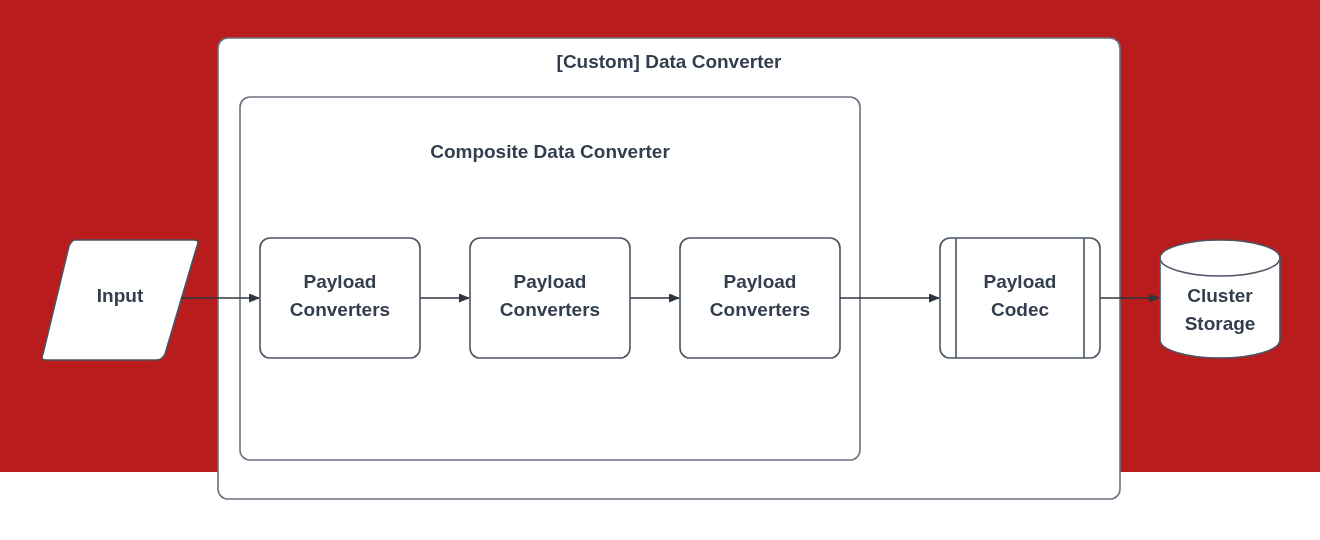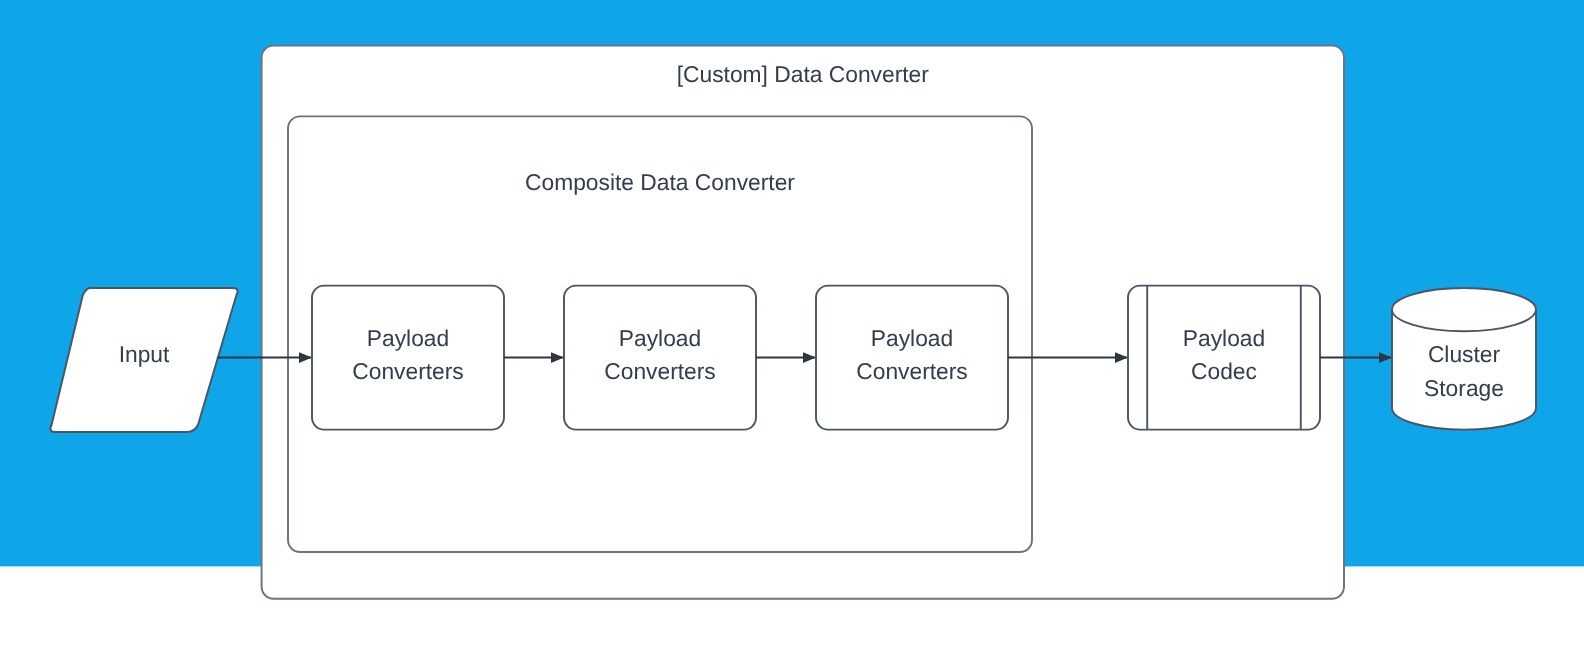--- a/index.html
+++ b/index.html
@@ -10,21 +10,22 @@
   body {
     width: 1320px;
     height: 540px;
     overflow: hidden;
     font-family: "Liberation Sans", sans-serif;
   }
   #diagram-root {
     position: relative;
     width: 1320px;
     height: 472px;
-    background: #0ea5e9;
+    background: #b91c1c;
+    font-weight: bold;
   }
   svg#flow {
     display: block;
     width: 1320px;
     height: 540px;
   }
   .shape-outline {
     fill: #ffffff;
     stroke: #6b7280;
     stroke-width: 1.6;

